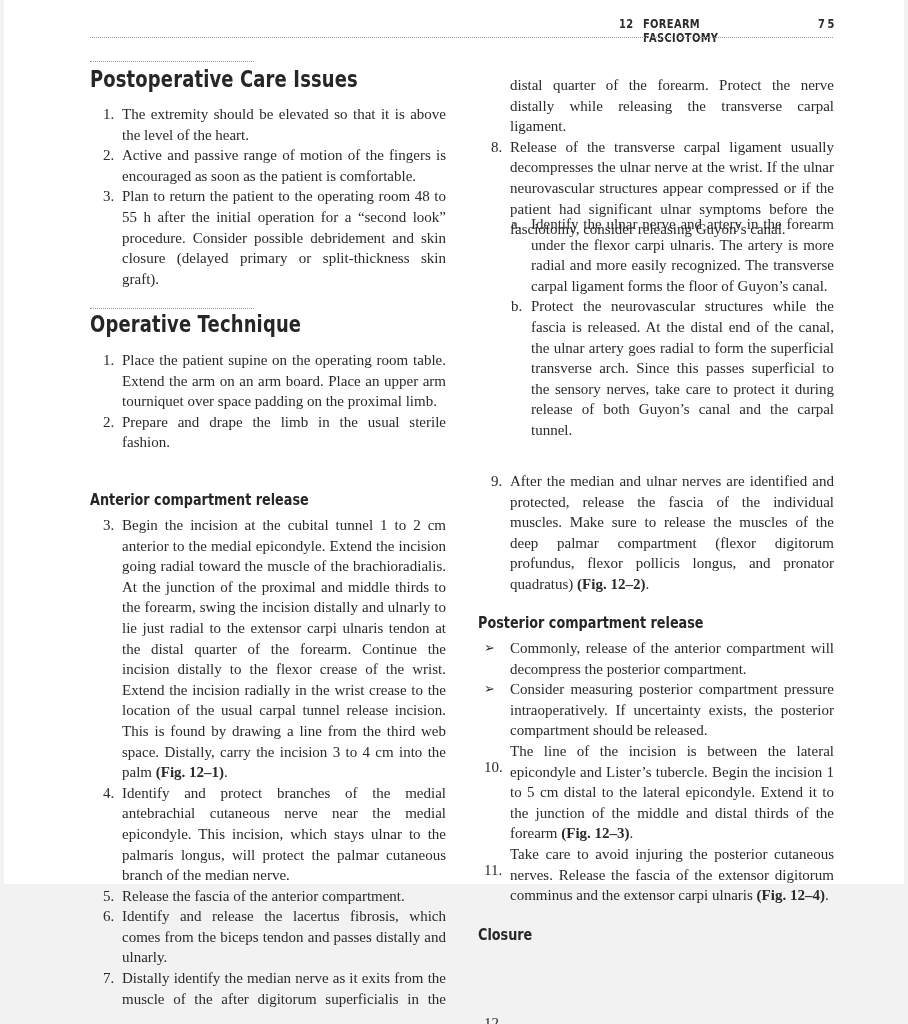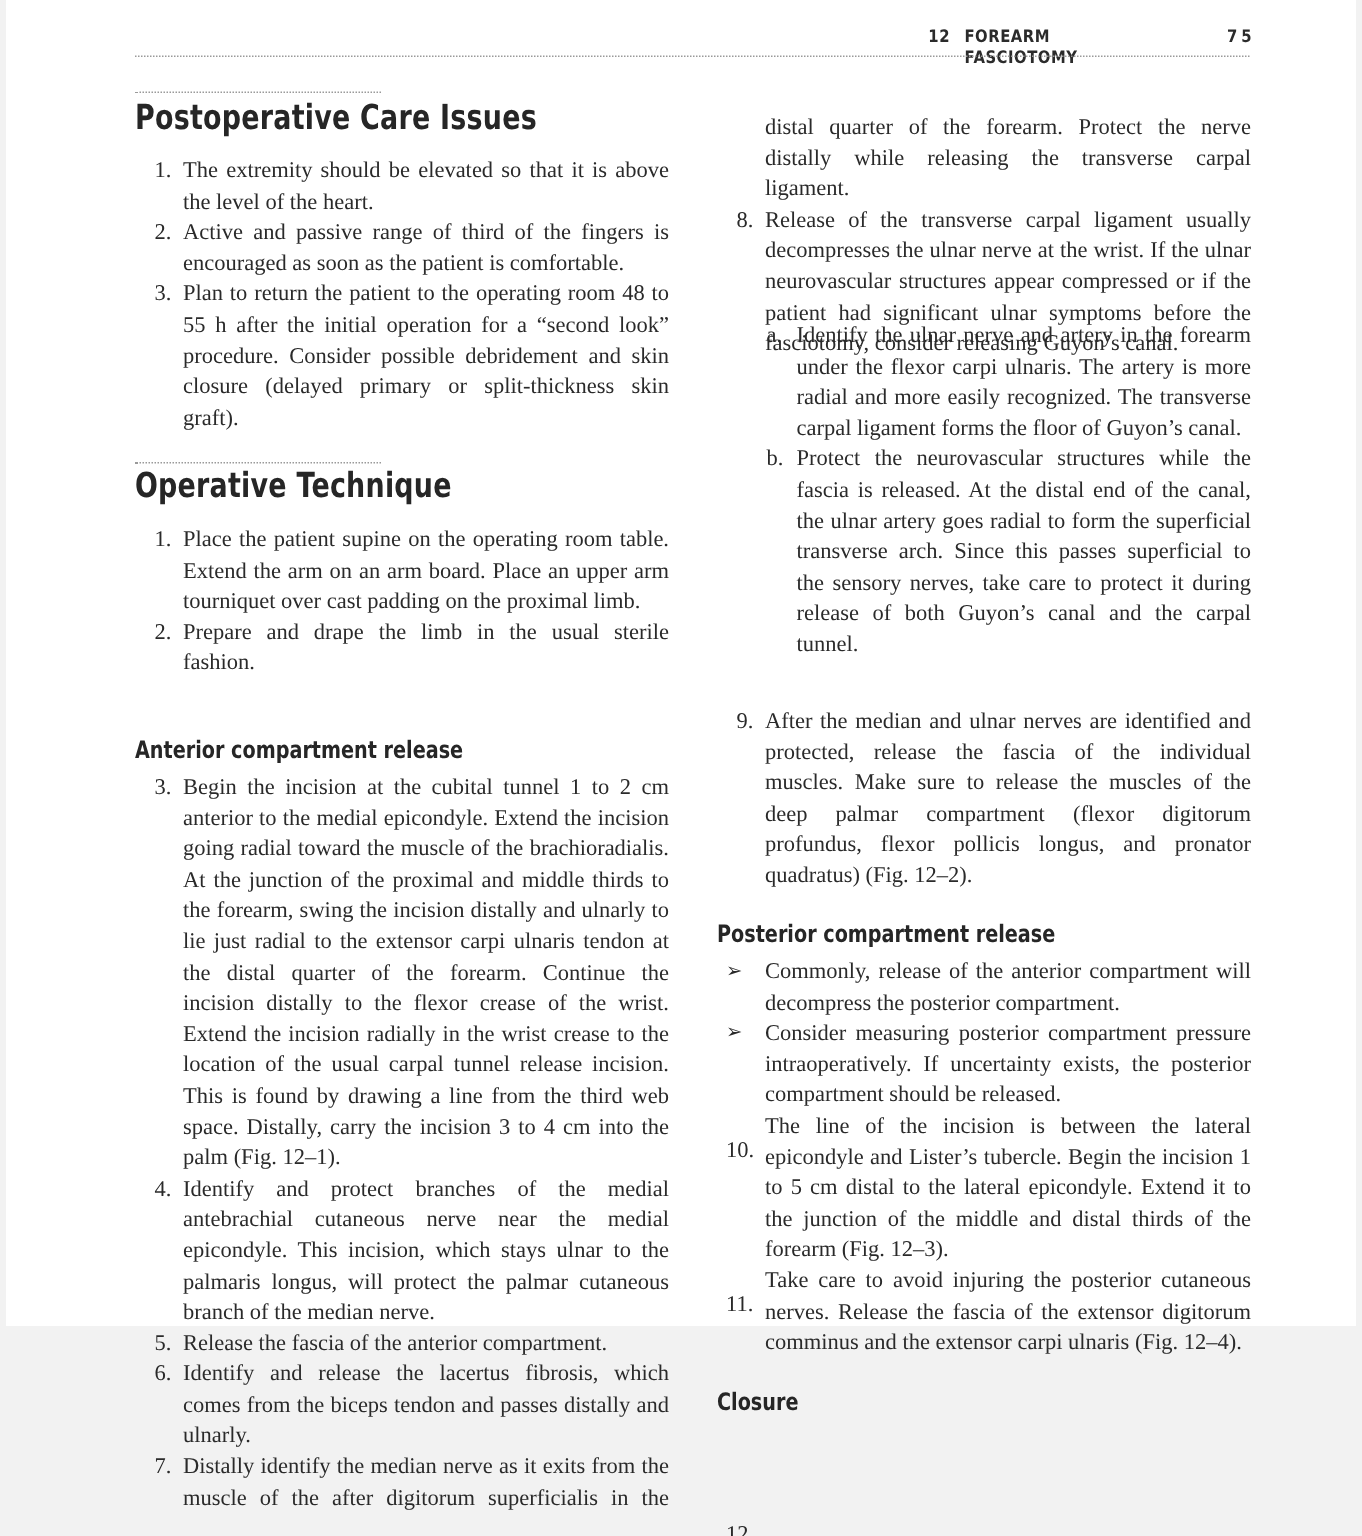--- a/index.html
+++ b/index.html
@@ -54,21 +54,21 @@
   .item .num { position: absolute; left: 13px; top: 0; text-align: left; }
   .item.wide .num { left: 6px; }
   .col-right .item { padding-left: 32px; }
   .col-right .item .num { left: 13px; }
   .col-right .item.wide .num { left: 6px; margin-top: 16px; }
   .sub { position: relative; padding-left: 53px; }
   .sub .num { position: absolute; left: 33px; top: 0; }
   .bullet { position: relative; padding-left: 32px; }
   .bullet .arrow { position: absolute; left: 6px; top: 0; font-family: "DejaVu Sans", sans-serif; font-size: 13px; }
   .cont { padding-left: 32px; }
-  .fig { font-weight: normal; }
+  .fig { font-weight: bold; }
   .last-line { text-align-last: justify; }
 </style>
 </head>
 <body>
 
 <div class="page">
 
   <div class="running-head">
     <span class="rh-chapter">12</span>
     <span class="rh-title">FOREARM FASCIOTOMY</span>
@@ -81,35 +81,35 @@
     <div class="sec-rule" style="top:61px;"></div>
     <div class="h1" style="top:69px;">Postoperative Care Issues</div>
 
     <div class="block" style="top:104px;">
       <div class="item">
         <span class="num">1.</span>
         <span>The extremity should be elevated so that it is above the level of the heart.</span>
       </div>
       <div class="item">
         <span class="num">2.</span>
-        <span>Active and passive range of third of the fingers is encouraged as soon as the patient is comfortable.</span>
+        <span>Active and passive range of motion of the fingers is encouraged as soon as the patient is comfortable.</span>
       </div>
       <div class="item">
         <span class="num">3.</span>
         <span>Plan to return the patient to the operating room 48 to 55 h after the initial operation for a “second look” procedure. Consider possible debridement and skin closure (delayed primary or split-thickness skin graft).</span>
       </div>
     </div>
 
     <div class="sec-rule" style="top:308px;"></div>
     <div class="h1" style="top:314px;">Operative Technique</div>
 
     <div class="block" style="top:350px;">
       <div class="item">
         <span class="num">1.</span>
-        <span>Place the patient supine on the operating room table. Extend the arm on an arm board. Place an upper arm tourniquet over cast padding on the proximal limb.</span>
+        <span>Place the patient supine on the operating room table. Extend the arm on an arm board. Place an upper arm tourniquet over space padding on the proximal limb.</span>
       </div>
       <div class="item">
         <span class="num">2.</span>
         <span>Prepare and drape the limb in the usual sterile fashion.</span>
       </div>
     </div>
 
     <div class="h2" style="top:490px;">Anterior compartment release</div>
 
     <div class="block" style="top:515px;">

